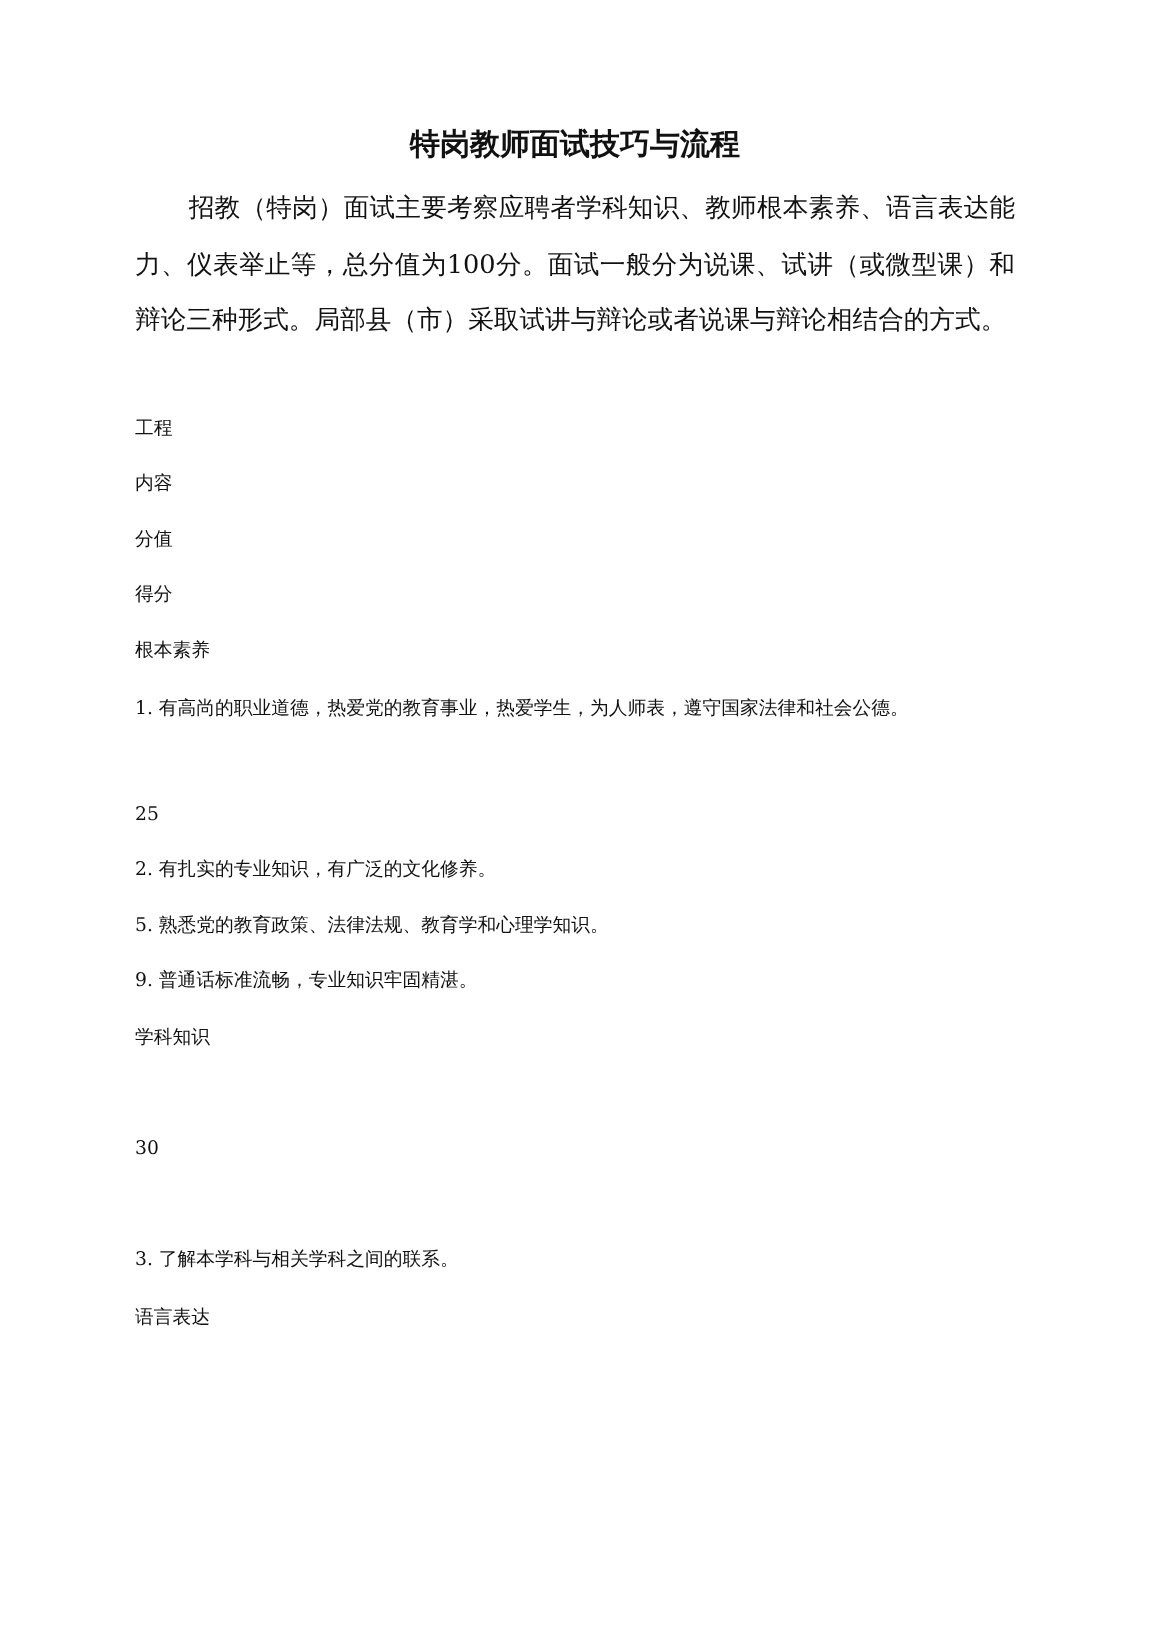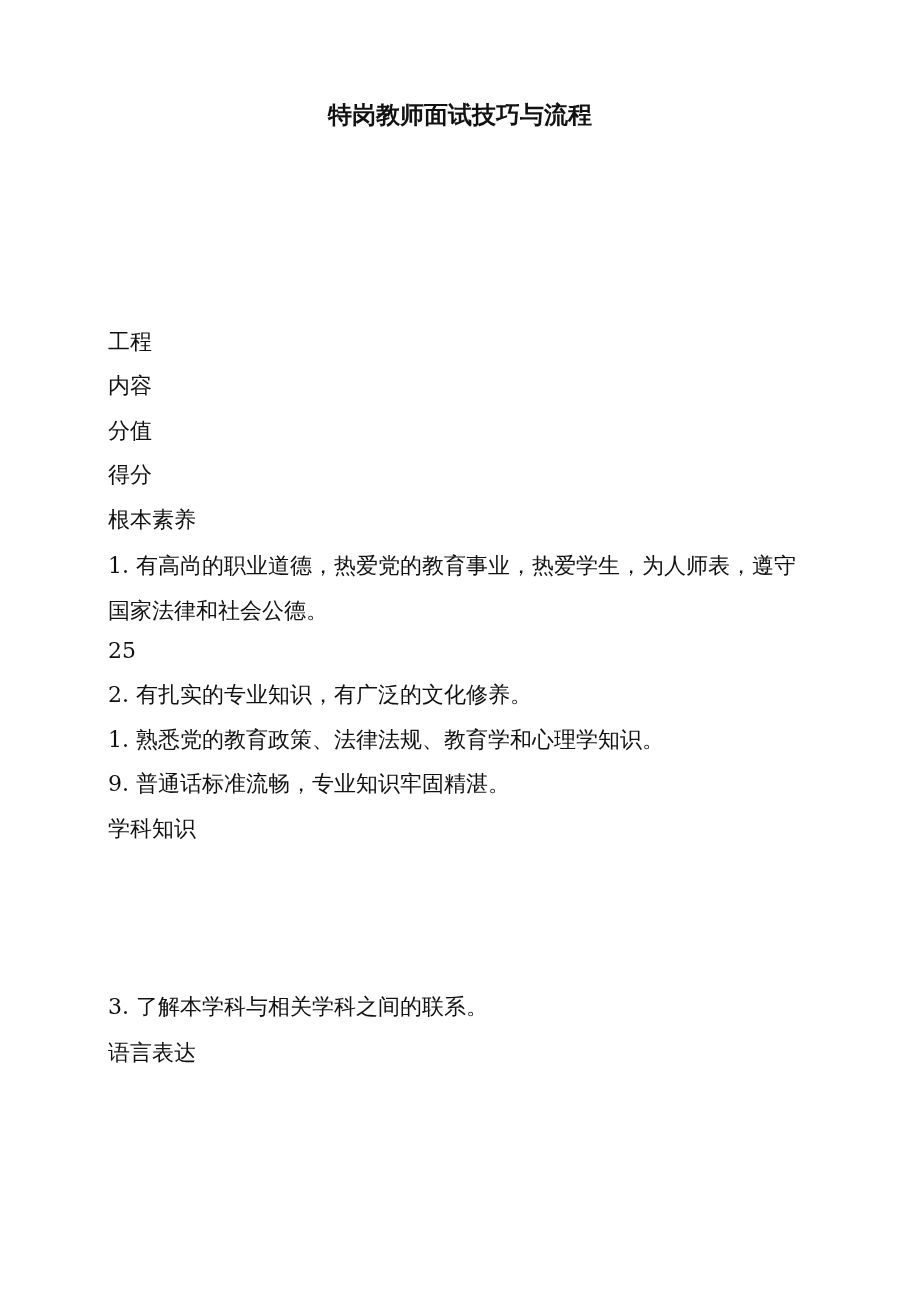--- a/index.html
+++ b/index.html
@@ -16,40 +16,42 @@
       letter-spacing: 0px;
     }
     .para {
       position: absolute; left: 108px; width: 704px;
       font-size: 20.5px; line-height: 44.5px;
       text-align: justify;
     }
     .para.intro { top: 144px; text-indent: 43px; }
     .line {
       position: absolute; left: 108px; width: 704px;
-      font-size: 22px; line-height: 30px; white-space: nowrap;
+      font-size: 15px; line-height: 30px; white-space: nowrap;
     }
     .wrap { white-space: normal; line-height: 44.5px; }
   </style>
 </head>
 <body>
 
 <div class="page">
   <div class="title">特岗教师面试技巧与流程</div>
 
+  <div class="para intro">招教（特岗）面试主要考察应聘者学科知识、教师根本素养、语言表达能力、仪表举止等，总分值为100分。面试一般分为说课、试讲（或微型课）和辩论三种形式。局部县（市）采取试讲与辩论或者说课与辩论相结合的方式。</div>
 
   <div class="line" style="top:327px">工程</div>
   <div class="line" style="top:416px">分值</div>
   <div class="line" style="top:371px">内容</div>
   <div class="line" style="top:505px">根本素养</div>
 
   <div class="line" style="top:460px">得分</div>
   <div class="line wrap" style="top:544px">1. 有高尚的职业道德，热爱党的教育事业，热爱学生，为人师表，遵守国家法律和社会公德。</div>
   <div class="line" style="top:636px">25</div>
   <div class="line" style="top:680px">2. 有扎实的专业知识，有广泛的文化修养。</div>
-  <div class="line" style="top:725px">1. 熟悉党的教育政策、法律法规、教育学和心理学知识。</div>
+  <div class="line" style="top:725px">5. 熟悉党的教育政策、法律法规、教育学和心理学知识。</div>
   <div class="line" style="top:769px">9. 普通话标准流畅，专业知识牢固精湛。</div>
 
   <div class="line" style="top:814px">学科知识</div>
+  <div class="line" style="top:903px">30</div>
   <div class="line" style="top:992px">3. 了解本学科与相关学科之间的联系。</div>
 
   <div class="line" style="top:1038px">语言表达</div>
 </div>
 
 </body></html>

